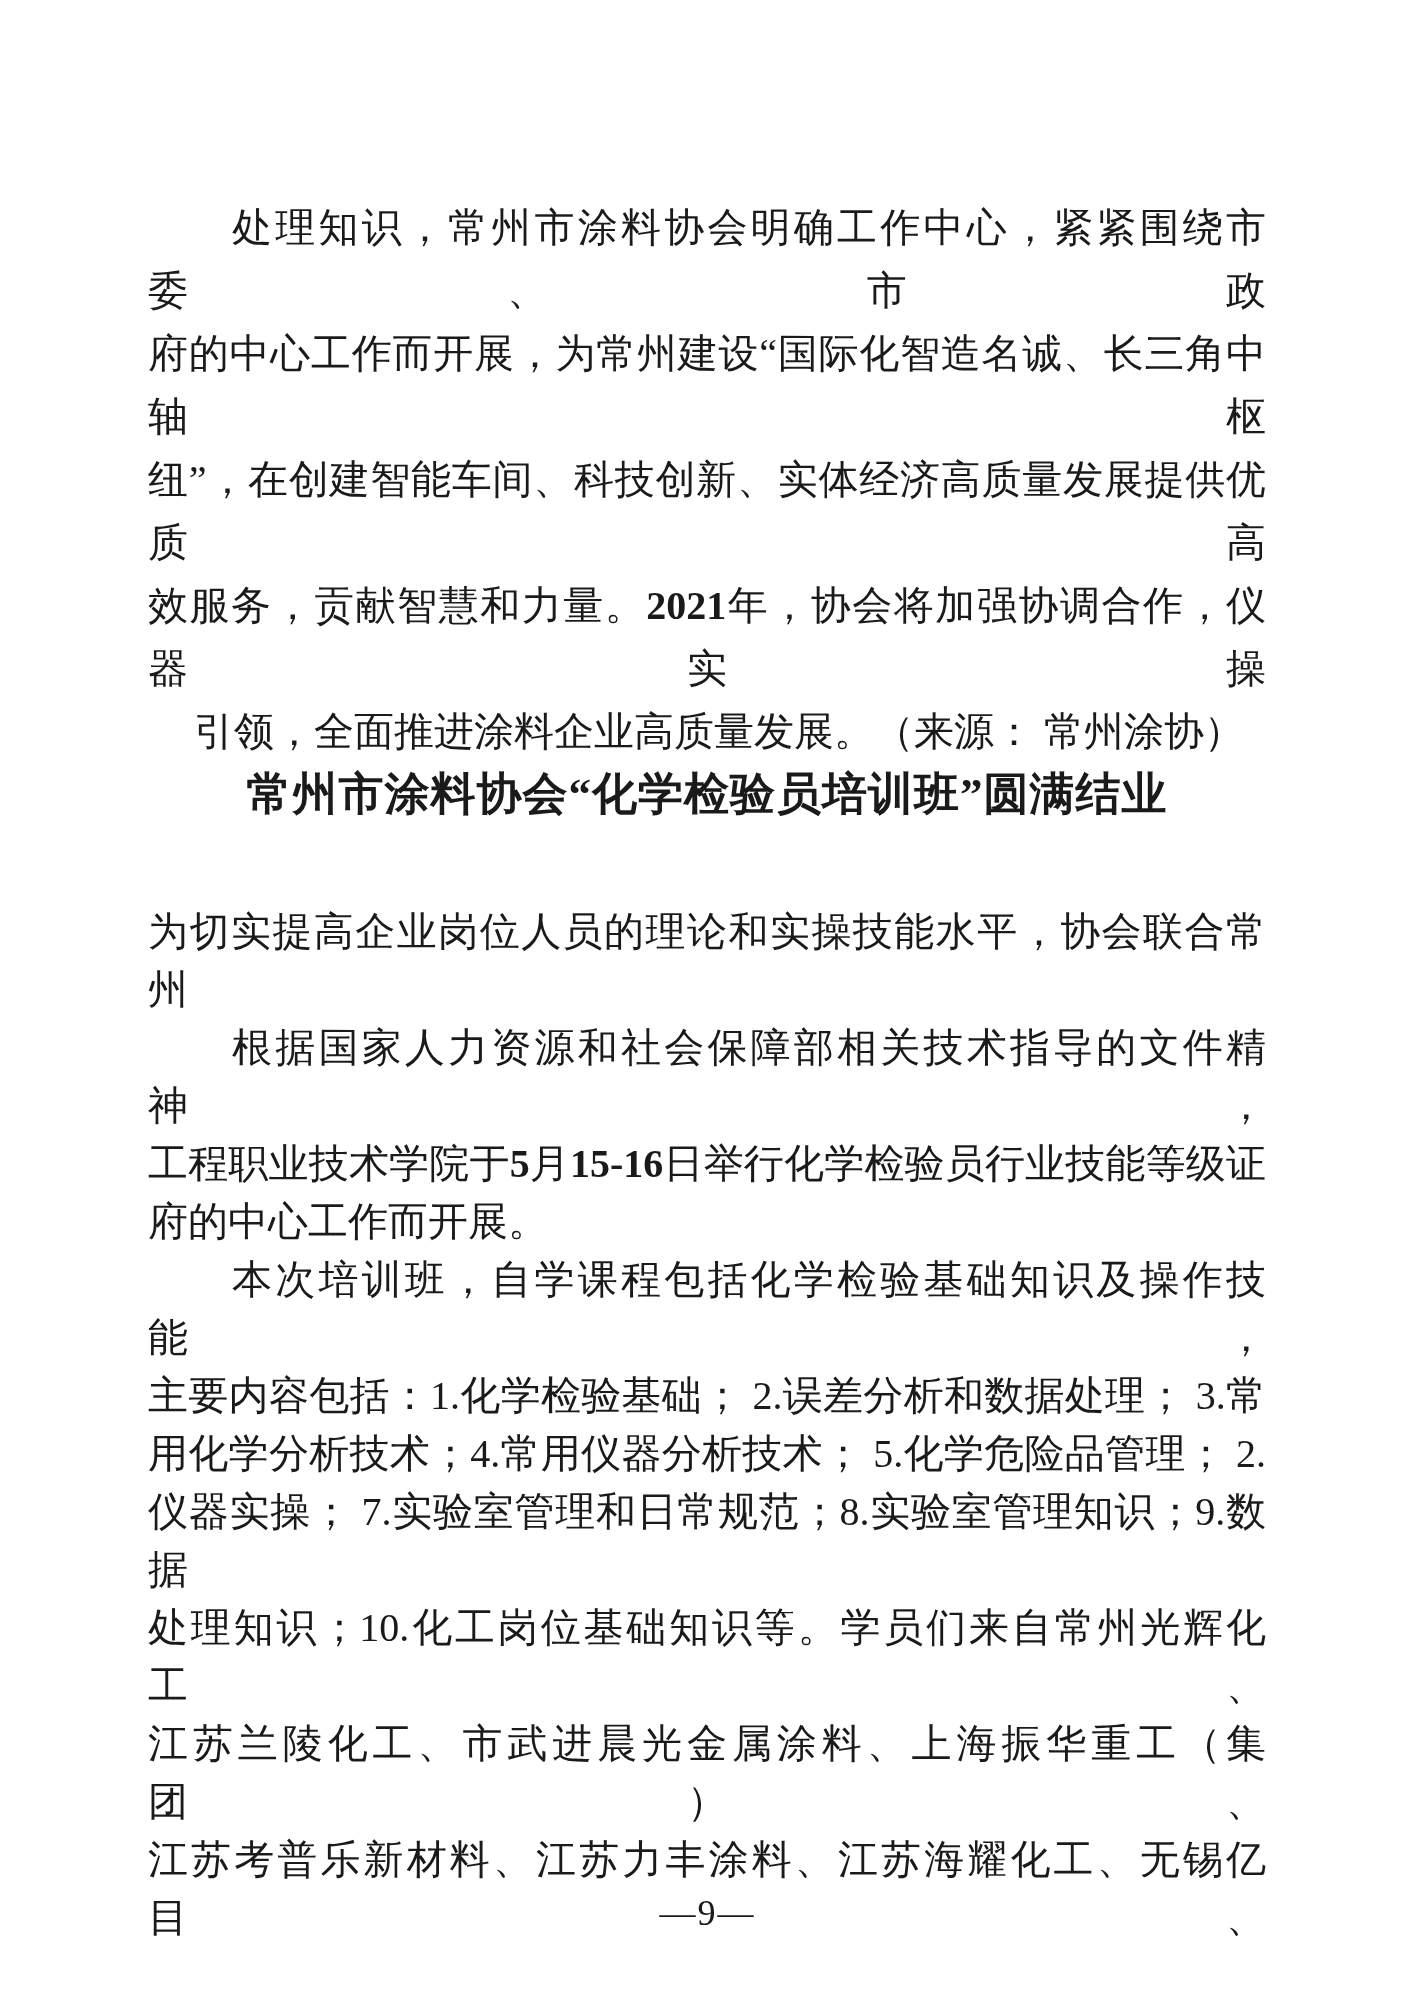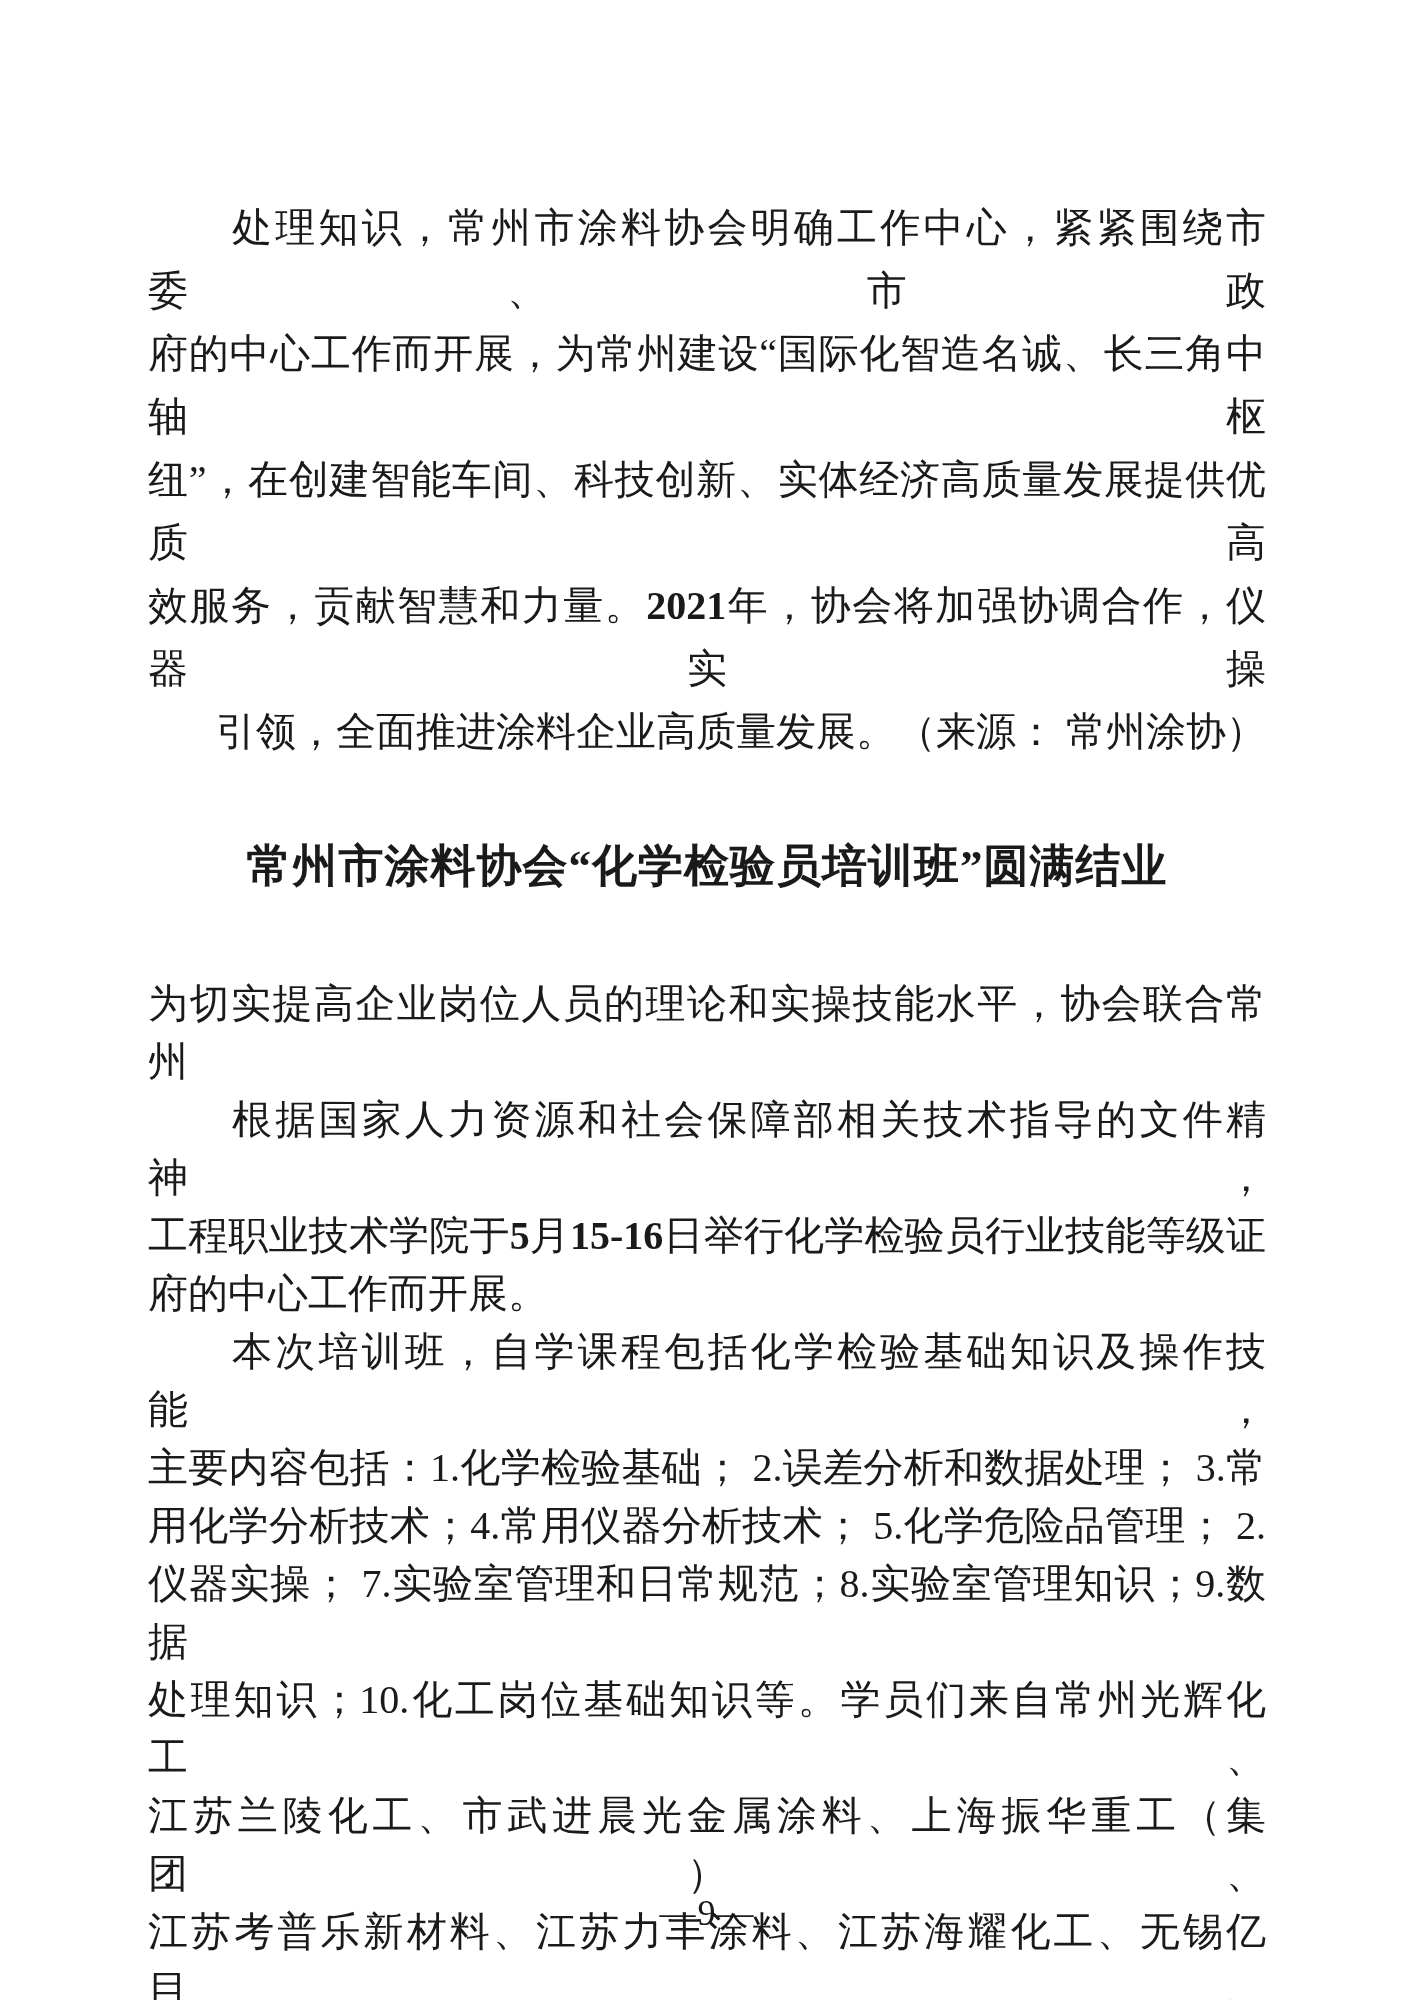--- a/index.html
+++ b/index.html
@@ -36,34 +36,33 @@
   .line.indent {
     text-indent: 84px;
   }
   .line.just {
     text-align: justify;
     text-align-last: justify;
     text-justify: inter-character;
   }
   .line.split {
     display: flex;
-    justify-content: flex-end;
+    justify-content: center;
     margin-left: 24px;
   }
   .bold-num {
     font-weight: bold;
     margin-top: 18px;
   }
   .article-title {
     font-size: 45px;
     font-weight: bold;
     line-height: 62px;
     text-align: center;
     letter-spacing: 1px;
-    margin-top: 72px;
     margin-bottom: 78px;
   }
   .page-number {
     position: absolute;
     left: 0;
     top: 1892px;
     width: 1415px;
     text-align: center;
     font-size: 36px;
     letter-spacing: 2px;

